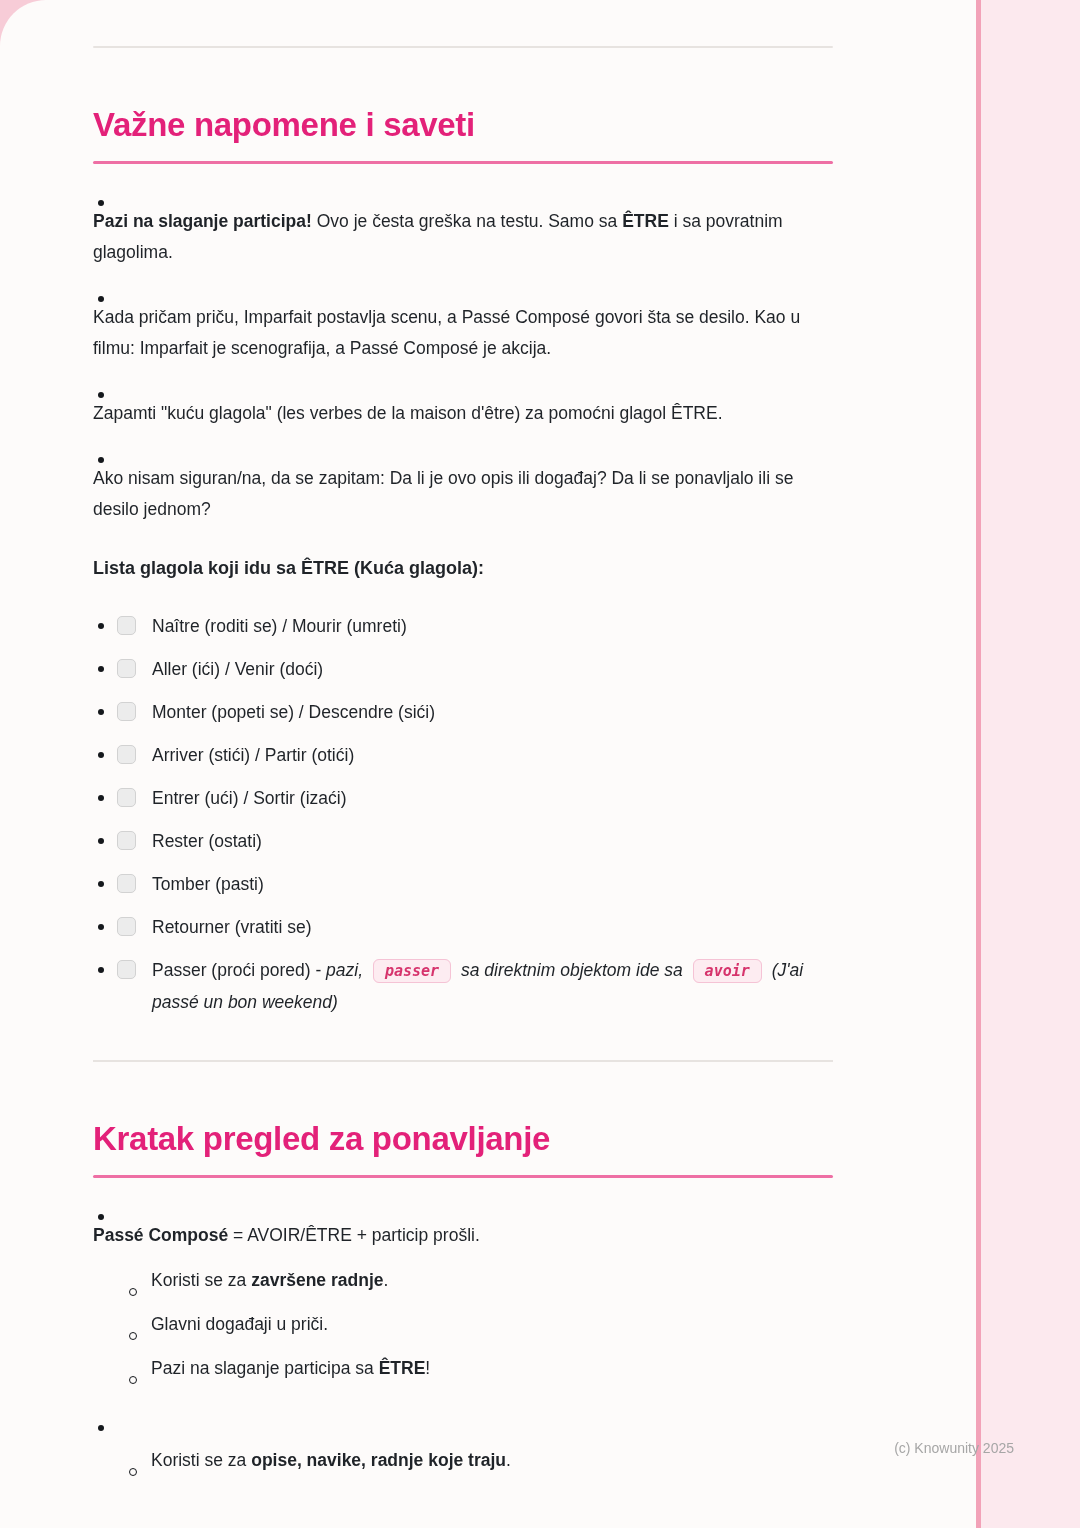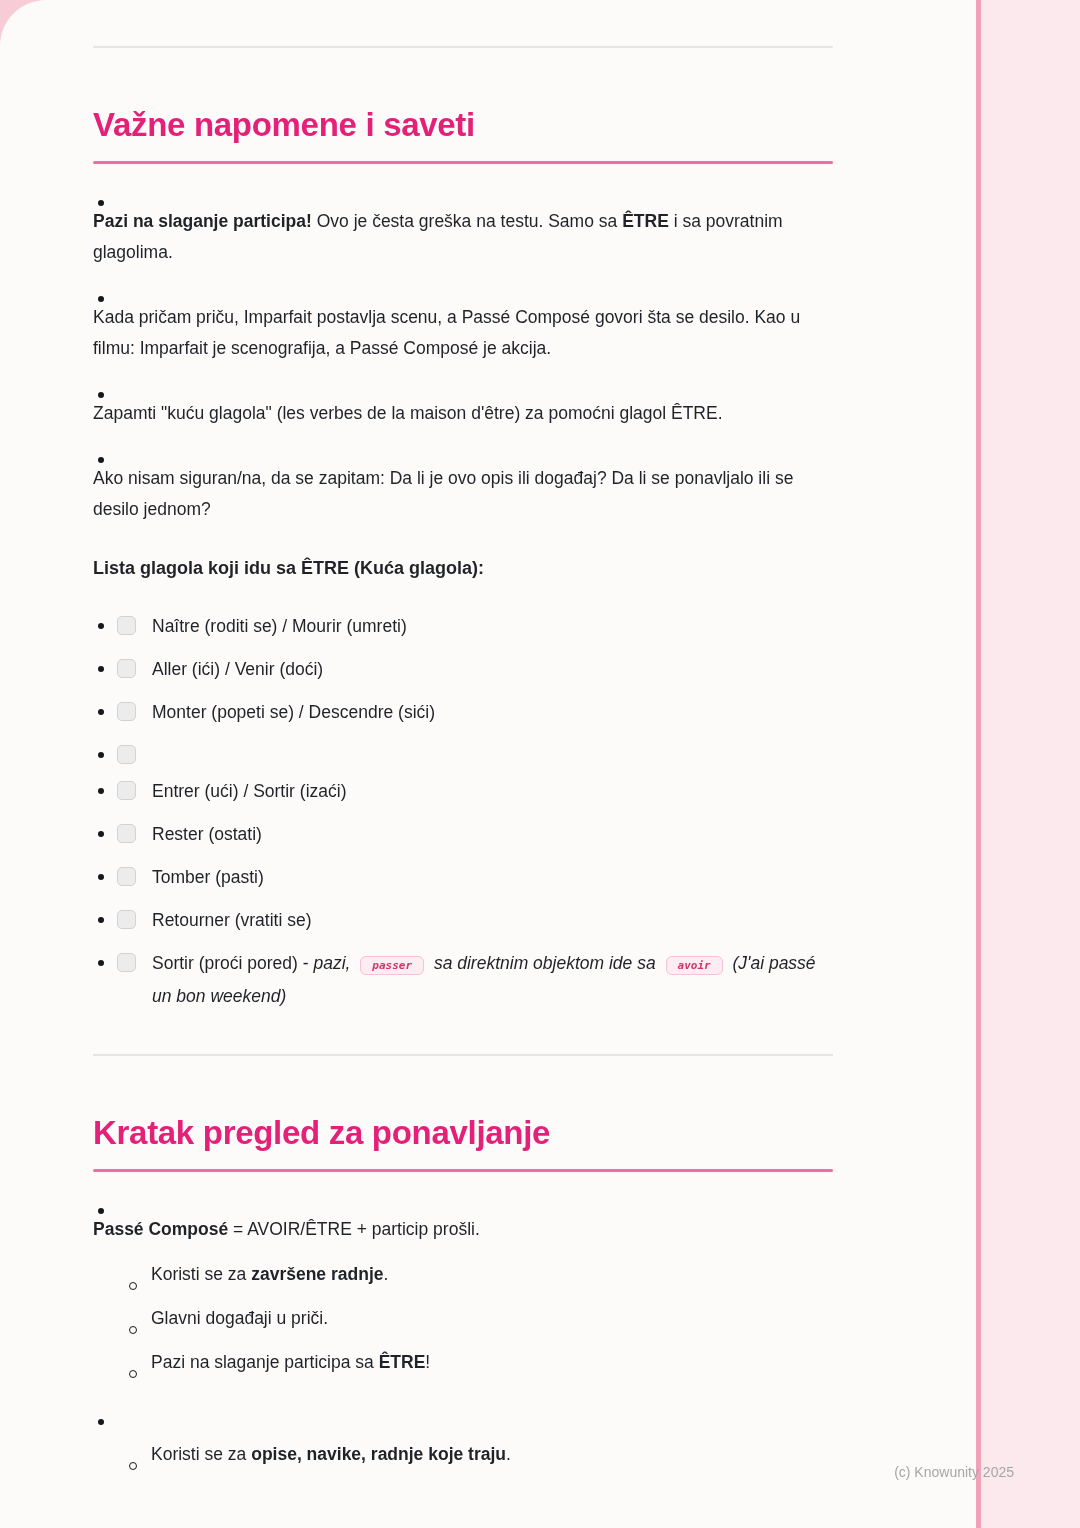--- a/index.html
+++ b/index.html
@@ -73,31 +73,31 @@
   ul.sub-bullets > li { display:flex; align-items:flex-end; margin-bottom:13px; }
   .o-dot {
     flex:0 0 8px; width:8px; height:8px; border-radius:50%;
     border:1.6px solid #15181c; background:transparent;
     margin:11px 14px 0 0;
   }
   .rt-b { font-weight:700; }
   .rt-i { font-style:italic; }
   .rt-code {
     font-family:"DejaVu Sans Mono","Liberation Mono",monospace;
-    font-style:italic; font-weight:700; font-size:11px;
+    font-style:italic; font-weight:700; font-size:15px;
     color:var(--code-text-pink, #d6336c);
     background:var(--code-bg-pink, #fdecf1);
     border:1px solid var(--code-border-pink, #f5c3d5);
     border-radius:6px;
     padding:2px 11px;
     margin:0 5px;
     white-space:nowrap;
   }
   .footer {
-    position:absolute; right:66px; bottom:48px;
+    position:absolute; right:66px; bottom:72px;
     font-size:14px; color:var(--muted-gray, #a6a6a6);
     z-index:5;
   }
 </style>
 </head>
 <body>
 
 <div class="card">
   <div class="content">
 
@@ -153,20 +153,23 @@
       <li>
         <span class="b-dot"></span>
         <span class="checkbox"></span>
         <div class="li-body">
             <div class="li-text"><span>Monter (popeti se) / Descendre (sići)</span></div>
           </div>
       </li>
       <li>
         <span class="b-dot"></span>
         <span class="checkbox"></span>
+        <div class="li-body">
+            <div class="li-text"><span>Arriver (stići) / Partir (otići)</span></div>
+          </div>
       </li>
       <li>
         <span class="b-dot"></span>
         <span class="checkbox"></span>
         <div class="li-body">
             <div class="li-text"><span>Entrer (ući) / Sortir (izaći)</span></div>
           </div>
       </li>
       <li>
         <span class="b-dot"></span>
@@ -186,21 +189,21 @@
         <span class="b-dot"></span>
         <span class="checkbox"></span>
         <div class="li-body">
             <div class="li-text"><span>Retourner (vratiti se)</span></div>
           </div>
       </li>
       <li>
         <span class="b-dot"></span>
         <span class="checkbox"></span>
         <div class="li-body">
-            <div class="li-text"><span>Sortir (proći pored) - </span><span class="rt-i">pazi, </span><span class="rt-code">passer</span><span class="rt-i"> sa direktnim objektom ide sa </span><span class="rt-code">avoir</span><span class="rt-i"> (J'ai passé un bon weekend)</span></div>
+            <div class="li-text"><span>Passer (proći pored) - </span><span class="rt-i">pazi, </span><span class="rt-code">passer</span><span class="rt-i"> sa direktnim objektom ide sa </span><span class="rt-code">avoir</span><span class="rt-i"> (J'ai passé un bon weekend)</span></div>
           </div>
       </li>
     </ul>
 
     <div class="section-divider"></div>
 
     <h1 class="section-title">Kratak pregled za ponavljanje</h1>
     <div class="h-rule"></div>
 
     <ul class="bullets">

